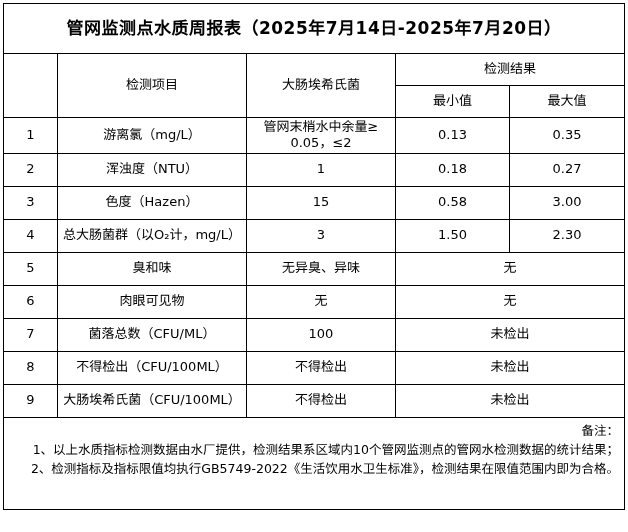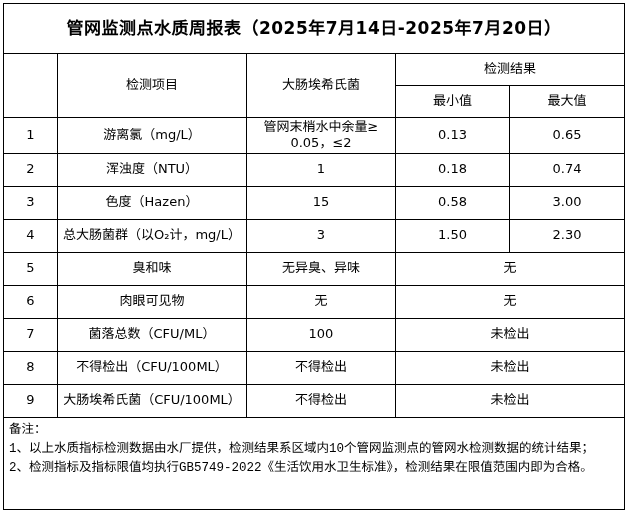--- a/index.html
+++ b/index.html
@@ -36,26 +36,25 @@
     font-size: 17px;
     font-weight: bold;
     letter-spacing: 0.5px;
   }
   tr.row-head td { height: 32px; margin-top: 16px; }
   tr.row-data td { height: 33px; }
   tr.row-data-tall td { height: 35px; }
   td.cell-limit { white-space: pre-line; font-size: 12.5px; }
   tr.row-notes td {
     height: 92px;
-    text-align: left;
+    text-align: right;
     vertical-align: top;
     font-size: 12.5px;
     line-height: 1.52;
     padding: 3px 5px;
-    font-family: Liberation Mono, monospace;
   }
 </style>
 </head>
 <body>
 
 <div class="page">
   <table class="report">
     <colgroup>
       <col style="width:54px">
       <col style="width:189px">
@@ -79,29 +78,29 @@
       <td>最小值</td>
       <td>最大值</td>
     </tr>
 
     <tr class="row-data-tall">
       <td>1</td>
       <td>游离氯（mg/L）</td>
       <td class="cell-limit">管网末梢水中余量≥
 0.05，≤2</td>
       <td>0.13</td>
-      <td>0.65</td>
+      <td>0.35</td>
     </tr>
 
     <tr class="row-data">
       <td>2</td>
       <td>浑浊度（NTU）</td>
       <td class="cell-limit">1</td>
       <td>0.18</td>
-      <td>0.74</td>
+      <td>0.27</td>
     </tr>
 
     <tr class="row-data">
       <td>3</td>
       <td>色度（Hazen）</td>
       <td class="cell-limit">15</td>
       <td>0.58</td>
       <td>3.00</td>
     </tr>
 

